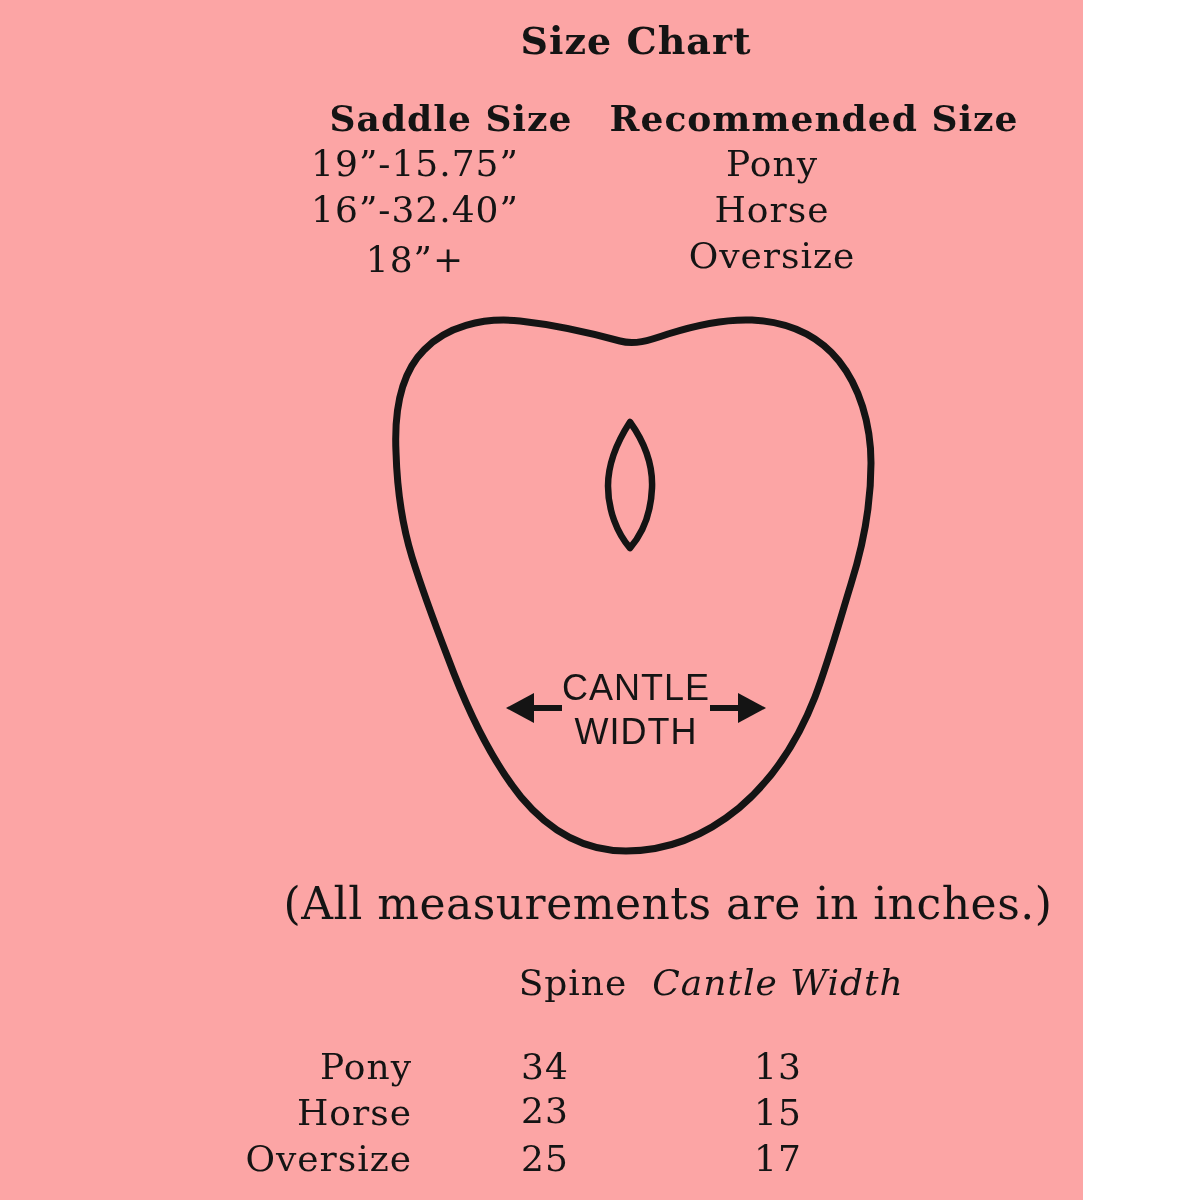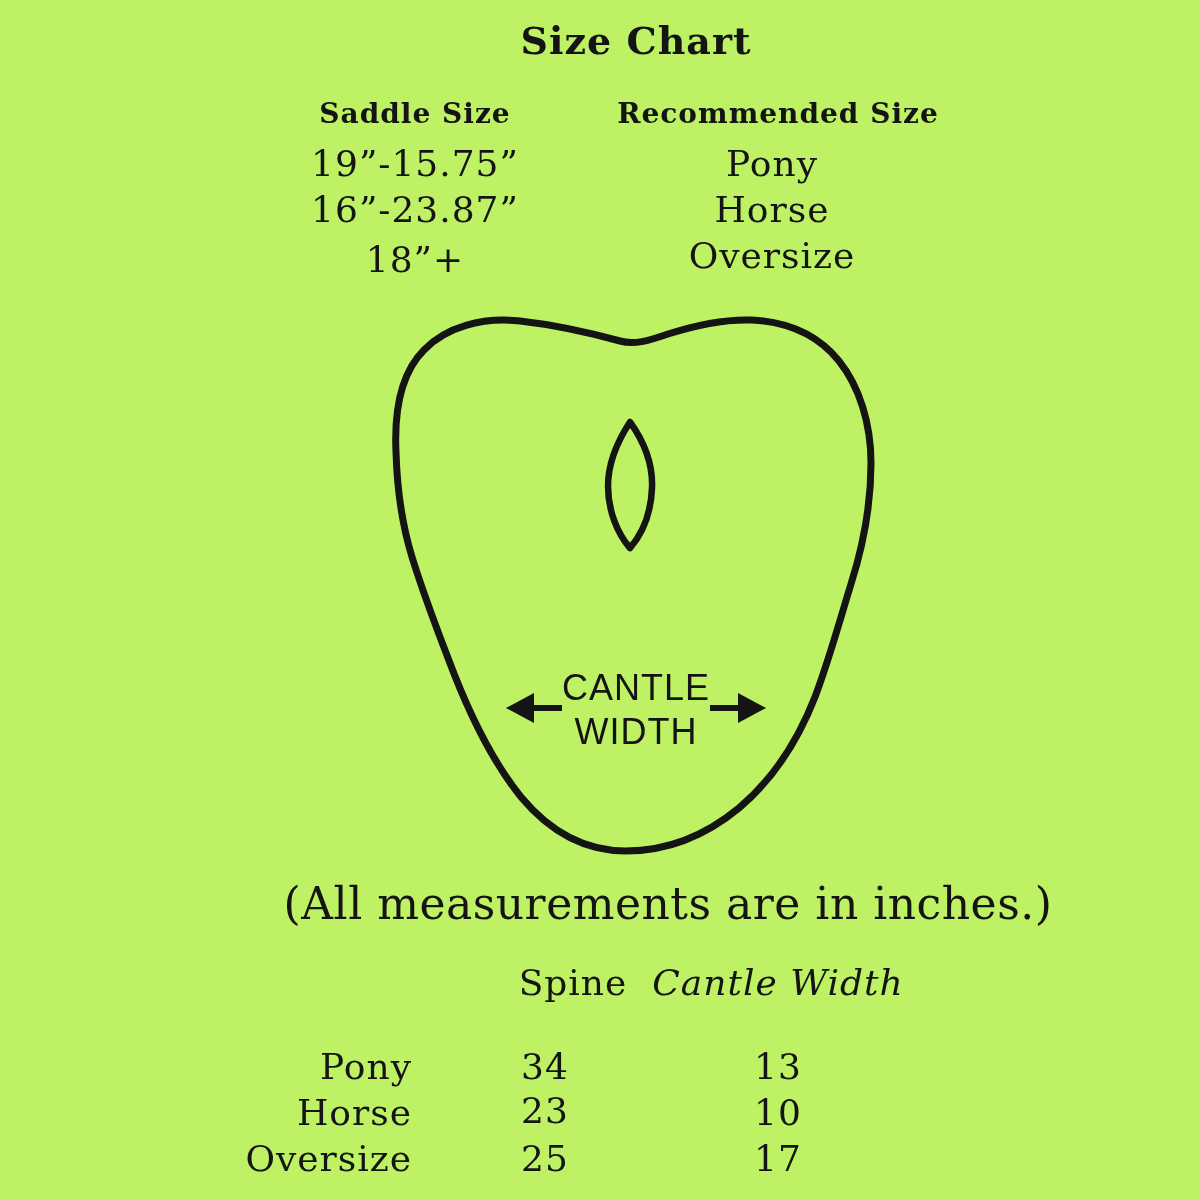--- a/index.html
+++ b/index.html
@@ -2,44 +2,45 @@
 <html><head>
 <meta charset="utf-8">
 <style>
   html, body {
     margin: 0;
     padding: 0;
     background: #ffffff;
   }
   .page {
     position: relative;
-    width: 1200px;
+    width: 1083px;
     height: 1200px;
-    background: #bef264;
+    background: #fca5a5;
     color: #141414;
     font-family: "DejaVu Serif", "Liberation Serif", serif;
     overflow: hidden;
   }
   .abs {
     position: absolute;
     line-height: 1.1;
     white-space: nowrap;
   }
   .centered {
     transform: translateX(-50%);
   }
   .title {
     font-size: 38px;
     font-weight: bold;
     letter-spacing: 1px;
   }
   .th {
-    font-size: 28px;
+    font-size: 36px;
     font-weight: bold;
     letter-spacing: 1px;
+    margin-left: 36px;
   }
   .td {
     font-size: 36px;
     letter-spacing: 1px;
   }
   .note {
     font-size: 44px;
     letter-spacing: 0.5px;
     margin-left: 32px;
   }
@@ -64,21 +65,21 @@
 <div class="page">
 
   <div class="abs centered title" style="left:636px; top:20px;">Size Chart</div>
 
   <div class="abs centered th" style="left:415px; top:99px;">Saddle Size</div>
   <div class="abs centered th" style="left:778px; top:99px;">Recommended Size</div>
 
   <div class="abs centered td" style="left:415px; top:144px;">19”-15.75”</div>
   <div class="abs centered td" style="left:772px; top:144px;">Pony</div>
 
-  <div class="abs centered td" style="left:415px; top:190px;">16”-23.87”</div>
+  <div class="abs centered td" style="left:415px; top:190px;">16”-32.40”</div>
   <div class="abs centered td" style="left:772px; top:190px;">Horse</div>
 
   <div class="abs centered td" style="left:415px; top:240px;">18”+</div>
   <div class="abs centered td" style="left:772px; top:236px;">Oversize</div>
 
   <svg class="diagram" width="1200" height="1200" viewBox="0 0 1200 1200">
 
     <path d="M 396 452
          C 394 408, 402 372, 424 350
          C 446 327, 482 317, 520 321
@@ -120,19 +121,19 @@
 
   <div class="abs centered td" style="left:545px; top:963px;margin-left:28px;">Spine</div>
   <div class="abs centered td" style="left:778px; top:963px;font-style:italic;">Cantle Width</div>
 
   <div class="abs td right-align" style="left:160px; top:1047px; width:252px;">Pony</div>
   <div class="abs centered td" style="left:545px; top:1047px;">34</div>
   <div class="abs centered td" style="left:778px; top:1047px;">13</div>
 
   <div class="abs td right-align" style="left:160px; top:1093px; width:252px;">Horse</div>
   <div class="abs centered td" style="left:545px; top:1091px;text-align:center;">23</div>
-  <div class="abs centered td" style="left:778px; top:1093px;">10</div>
+  <div class="abs centered td" style="left:778px; top:1093px;">15</div>
 
   <div class="abs td right-align" style="left:160px; top:1139px; width:252px;">Oversize</div>
   <div class="abs centered td" style="left:545px; top:1139px;">25</div>
   <div class="abs centered td" style="left:778px; top:1139px;">17</div>
 
 </div>
 
 </body></html>

